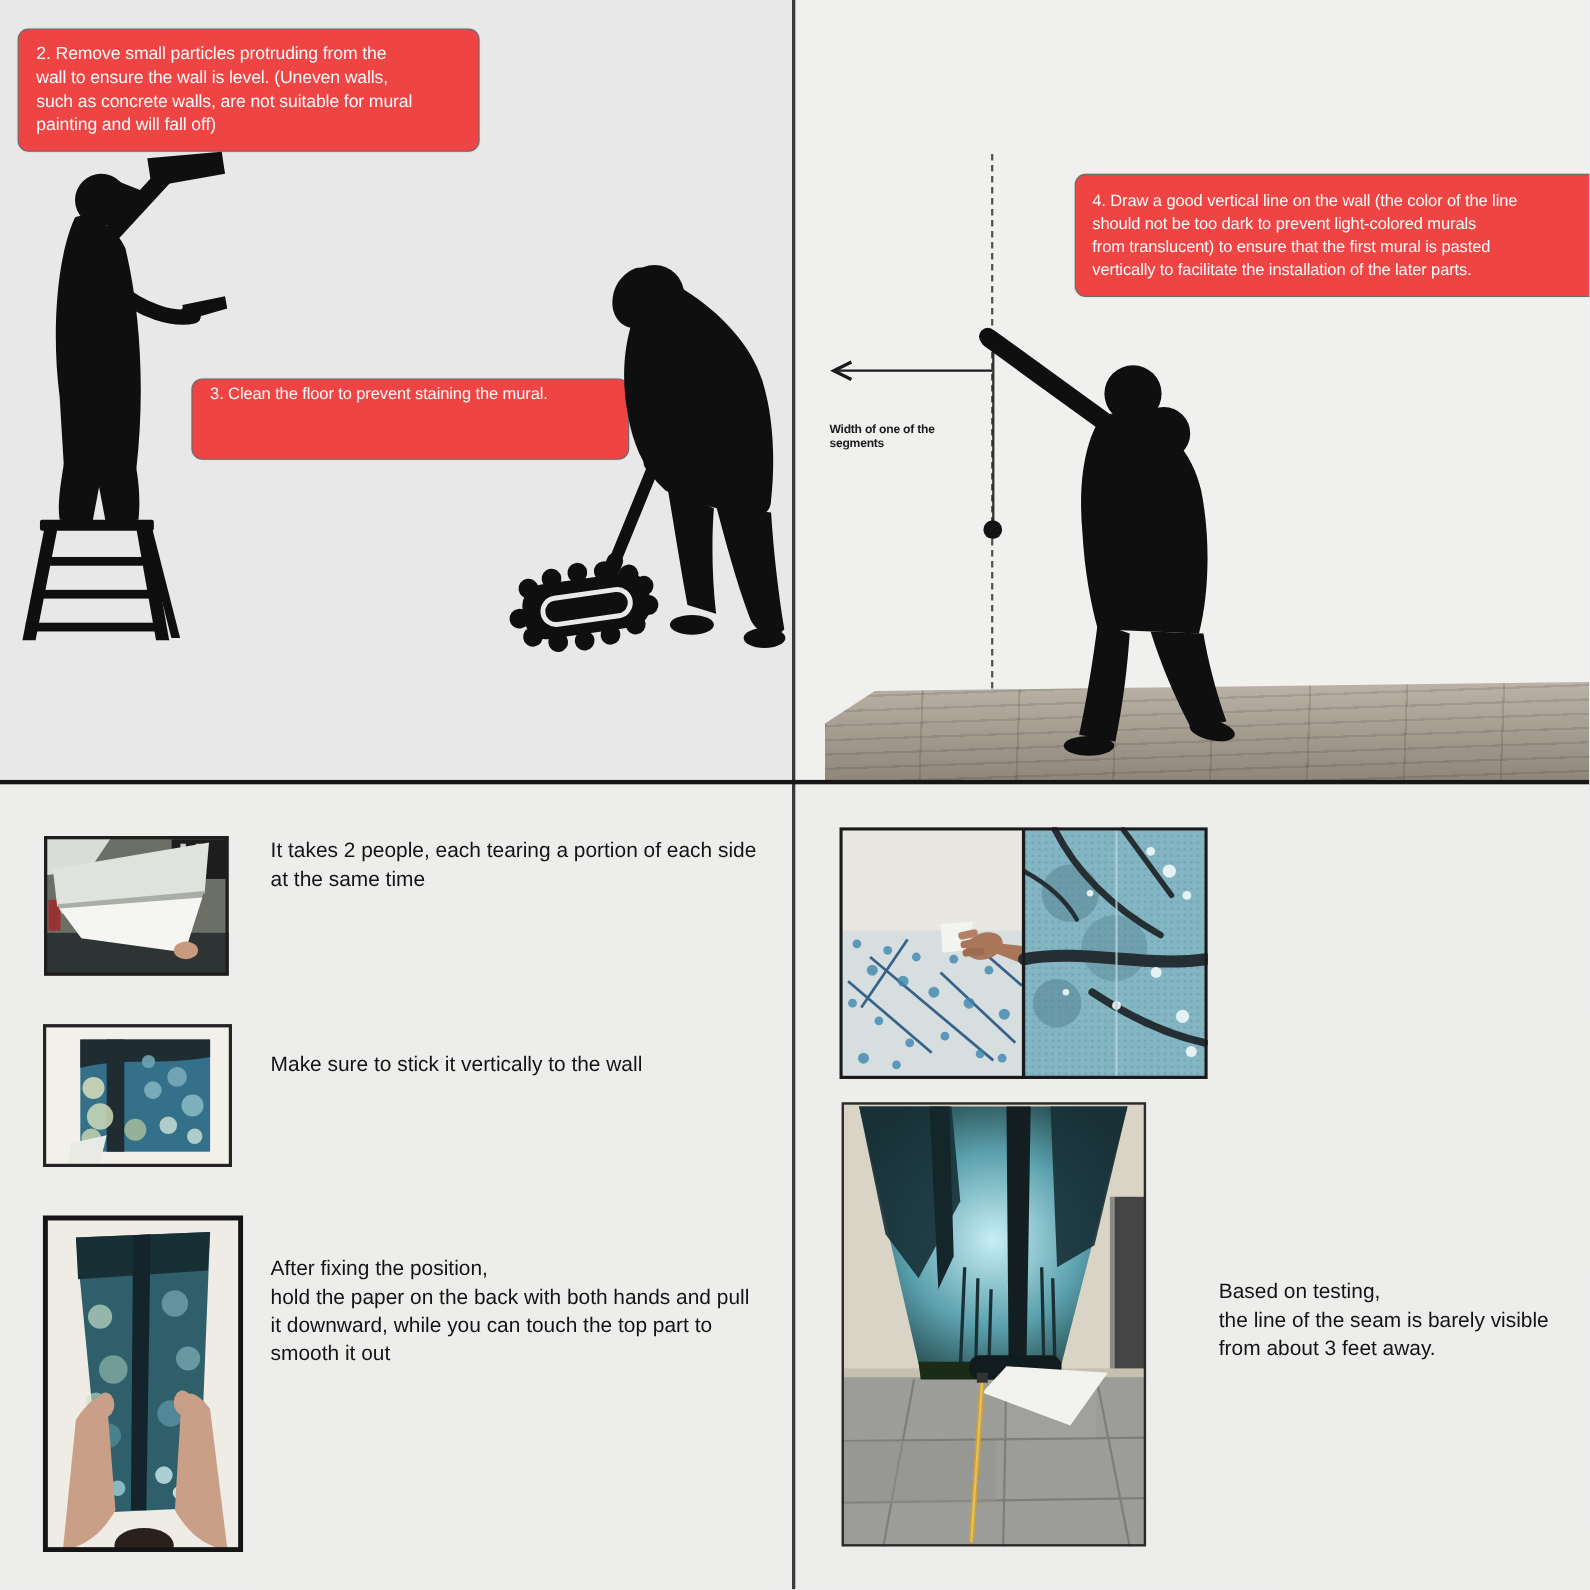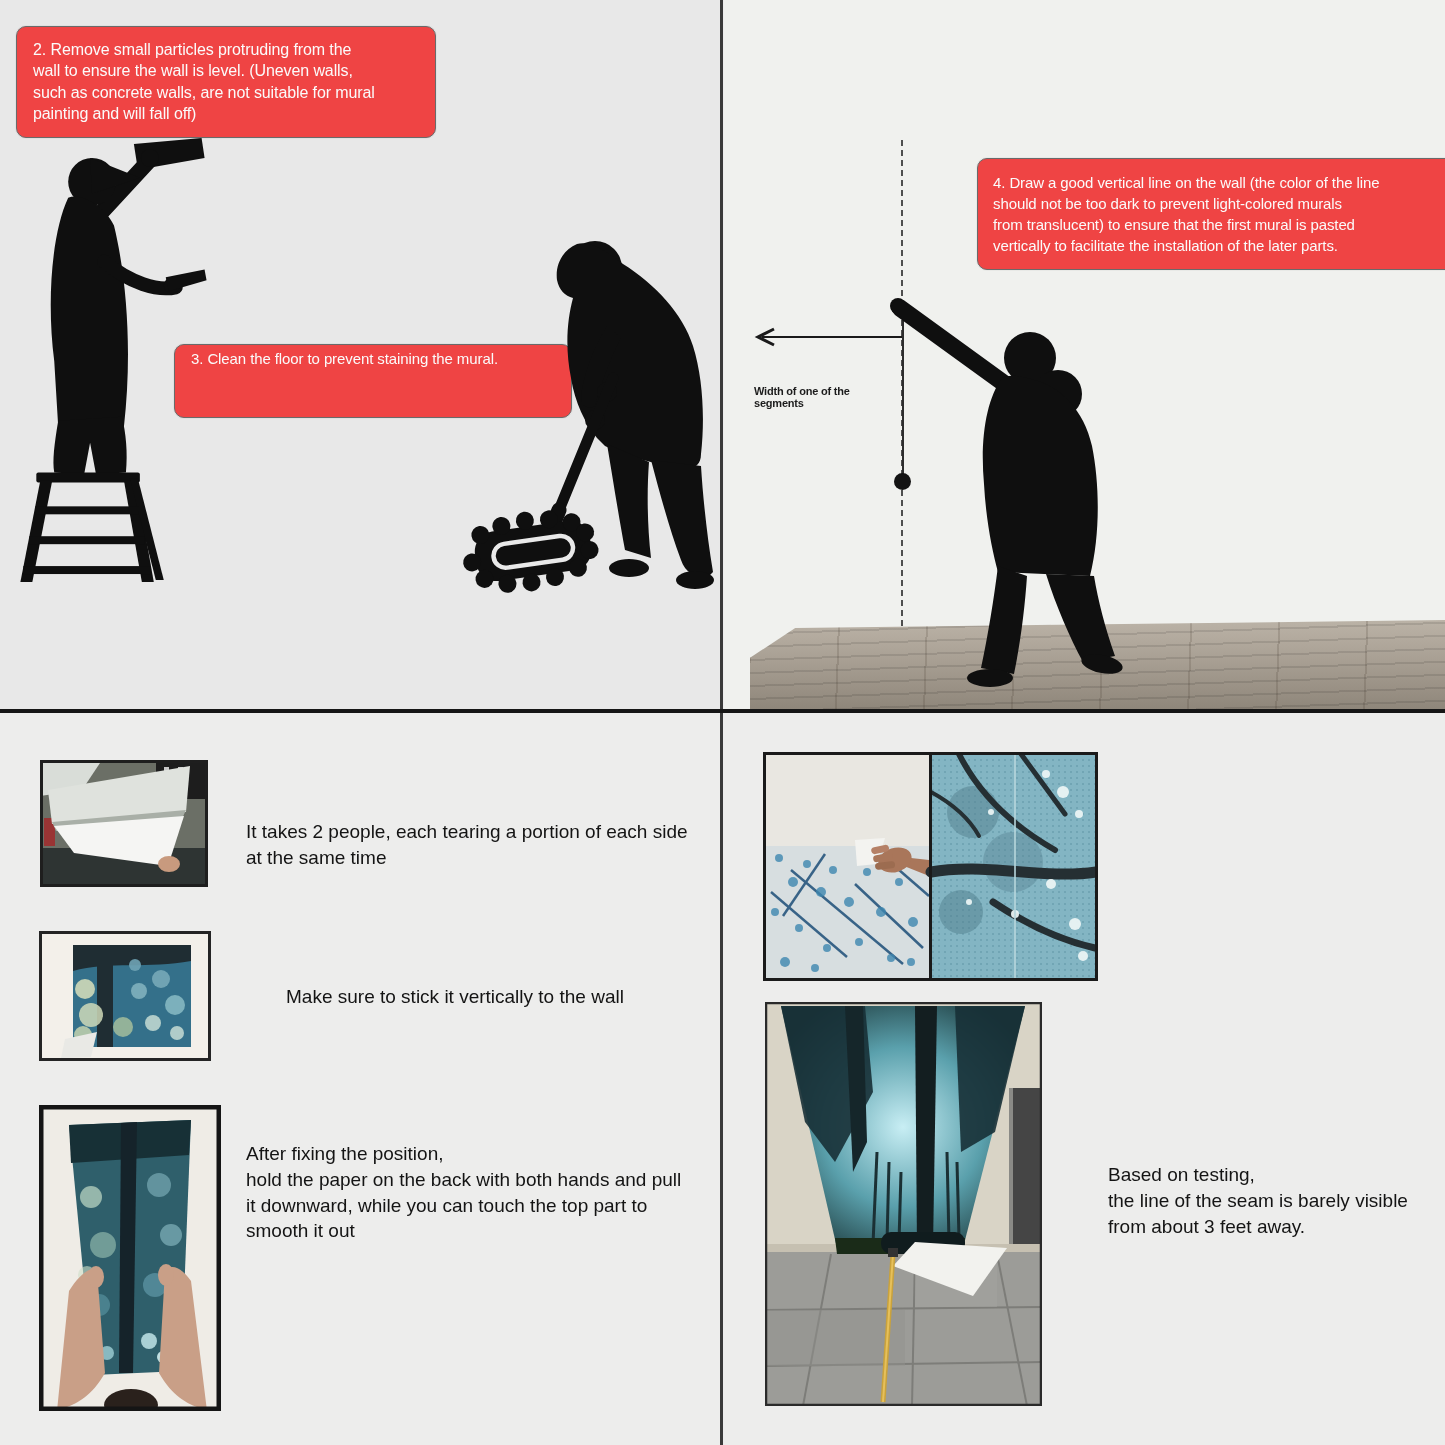--- a/index.html
+++ b/index.html
@@ -14,22 +14,22 @@
   .divider-h{position:absolute;left:0;top:709px;width:1445px;height:4px;background:#161616;}
 
   .note{position:absolute;background:#ef4444;border:1px solid #6a6a6a;border-radius:10px;
         color:#fbfbfb;white-space:pre-line;letter-spacing:-0.1px;
         box-shadow:0 0 0 1px rgba(0,0,0,0.03);}
   .note-2{left:16px;top:26px;width:386px;min-height:86px;padding:12px 16px;font-size:16px;line-height:1.34;}
   .note-3{left:174px;top:344px;width:364px;height:64px;padding:4px 16px;font-size:15px;line-height:1.3;}
   .note-4{left:953px;top:158px;width:452px;min-height:82px;padding:13px 15px;font-size:15px;line-height:1.4;margin-left:24px;}
 
   .caption{position:absolute;color:#141414;white-space:pre-line;font-size:19px;line-height:1.36;}
-  .cap-1{left:246px;top:819px;width:510px;}
-  .cap-2{left:246px;top:984px;width:510px;margin-left:40px;}
+  .cap-1{left:246px;top:761px;width:510px;}
+  .cap-2{left:246px;top:956px;width:510px;}
   .cap-3{left:246px;top:1141px;width:510px;}
   .cap-4{left:1137px;top:812px;width:300px;}
   .cap-5{left:1108px;top:1162px;width:340px;}
 
   .arrow-label{position:absolute;left:754px;top:352px;width:145px;font-size:11px;
                font-weight:600;color:#1c1c1c;letter-spacing:-0.2px;margin-top:33px;}
   .vline-dashed{position:absolute;left:901px;top:140px;height:486px;width:0;
                 border-left:2px dashed #4f4f4f;}
   .plumb-string{position:absolute;left:902px;top:308px;width:2px;height:166px;background:#2d2d2d;}
   .plumb-bob{position:absolute;left:894px;top:473px;width:17px;height:17px;border-radius:50%;background:#131313;}

